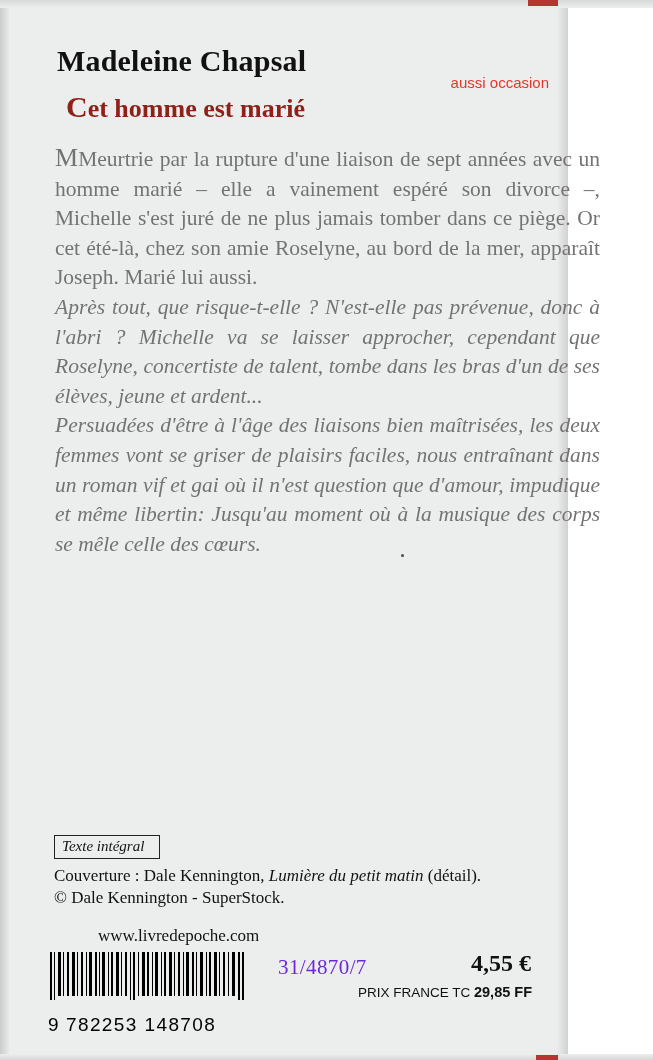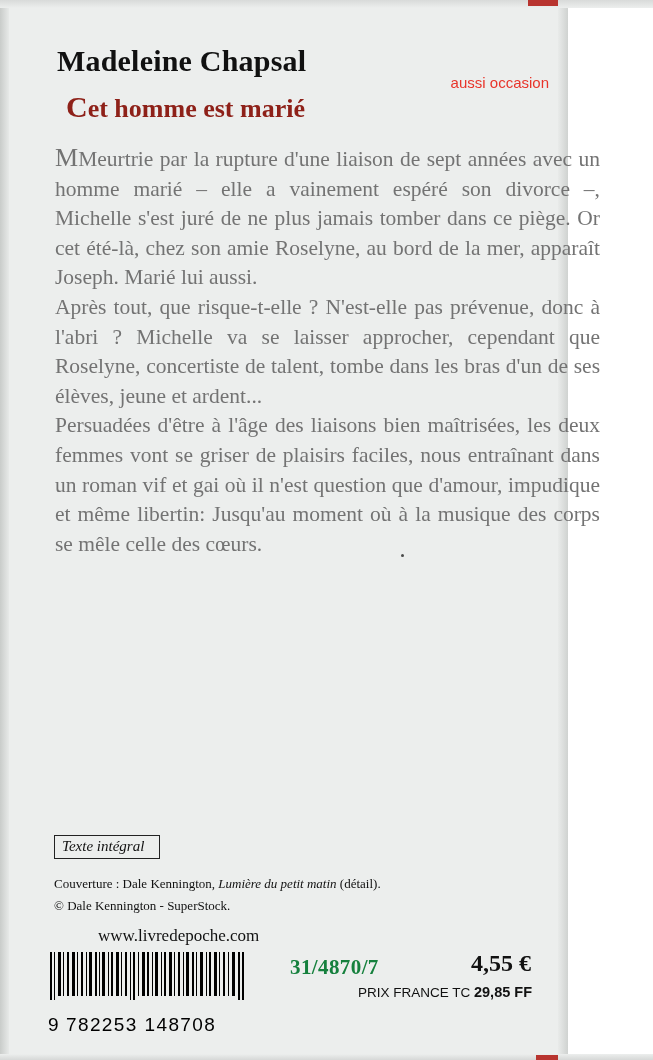--- a/index.html
+++ b/index.html
@@ -100,20 +100,21 @@
     line-height: 29.6px;
     color: #737373;
     text-align: justify;
   }
   .blurb p {
     margin: 0;
     text-indent: 0;
   }
   .blurb p + p {
     margin-top: 0;
+    font-style: italic;
   }
   .blurb .dropcap {
     font-size: 26px;
   }
 
   .dot {
     position: absolute;
     left: 401px;
     top: 554px;
     width: 3px;
@@ -131,24 +132,23 @@
     font-style: italic;
     font-size: 15px;
     color: #111;
     background: transparent;
   }
   .credits {
     position: absolute;
     left: 54px;
     top: 865px;
     width: 520px;
-    font-size: 13px;
+    font-size: 17px;
     line-height: 22px;
     color: #111;
-    margin-top: 8px;
   }
   .credits em { font-style: italic; }
   .website {
     position: absolute;
     left: 66px;
     top: 926px;
     font-size: 17px;
     color: #111;
     margin-left: 32px;
   }
@@ -174,24 +174,23 @@
   }
   .barcode-digits .lead {
     margin-right: 6px;
   }
 
   .isbn-ref {
     position: absolute;
     left: 278px;
     top: 955px;
     font-size: 21px;
-    font-weight: bold;
-    color: #15803d;
+    font-weight: normal;
+    color: #6d28d9;
     letter-spacing: 0.4px;
-    margin-left: 12px;
   }
   .price {
     position: absolute;
     right: 37px;
     top: 950px;
     font-size: 24px;
     font-weight: bold;
     color: #111;
   }
   .price-note {

